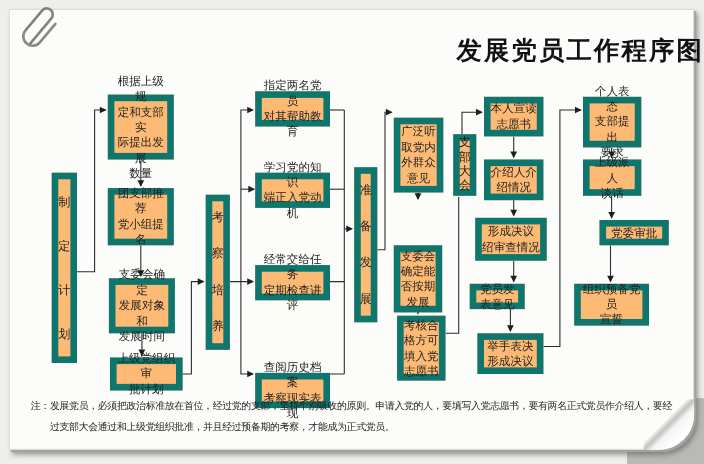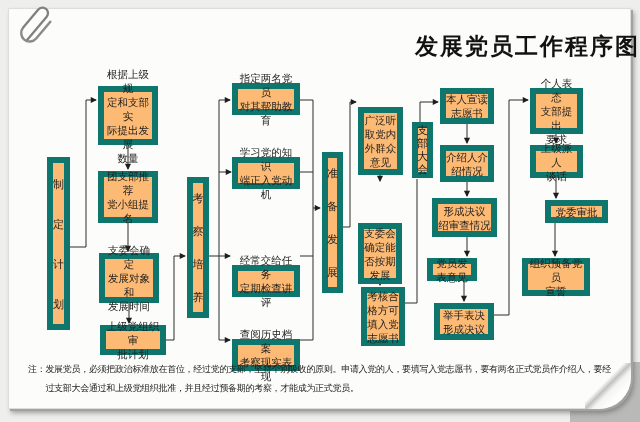--- a/index.html
+++ b/index.html
@@ -120,21 +120,21 @@
   <div class="fb" style="left:99px;top:253px;width:60px;height:50px;">支委会确定
 发展对象和
 发展时间</div>
   <div class="fb" style="left:100px;top:325px;width:66px;height:30px;">上级党组织审
 批计划</div>
 
   <div class="fb" style="left:232px;top:83px;width:68px;height:32px;">指定两名党员
 对其帮助教育</div>
   <div class="fb" style="left:232px;top:157px;width:68px;height:32px;">学习党的知识
 端正入党动机</div>
-  <div class="fb" style="left:232px;top:241px;width:68px;height:32px;margin-top:24px;">经常交给任务
+  <div class="fb" style="left:232px;top:241px;width:68px;height:32px;">经常交给任务
 定期检查讲评</div>
   <div class="fb" style="left:232px;top:339px;width:68px;height:32px;">查阅历史档案
 考察现实表现</div>
 
   <div class="fb" style="left:358px;top:87px;width:45px;height:68px;margin-top:20px;">广泛听
 取党内
 外群众
 意见</div>
   <div class="fb" style="left:358px;top:183px;width:44px;height:61px;margin-top:40px;">支委会
 确定能

